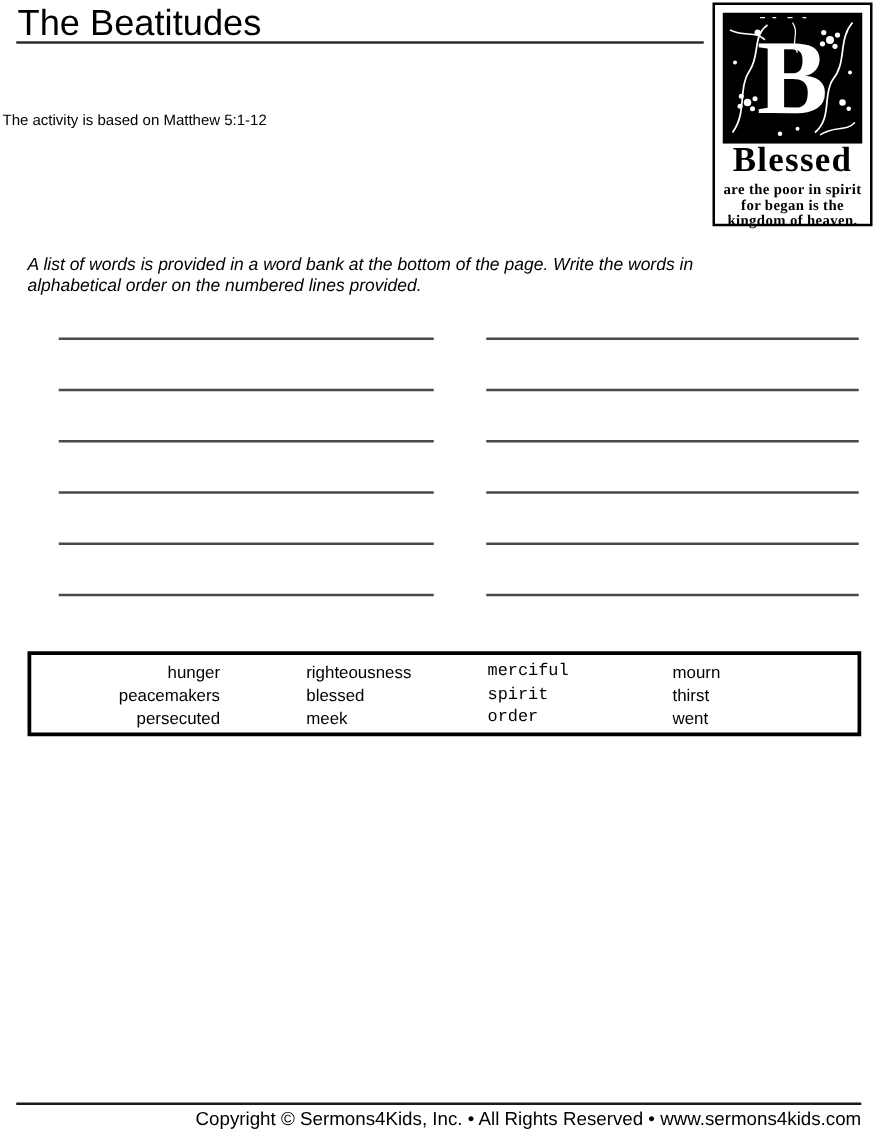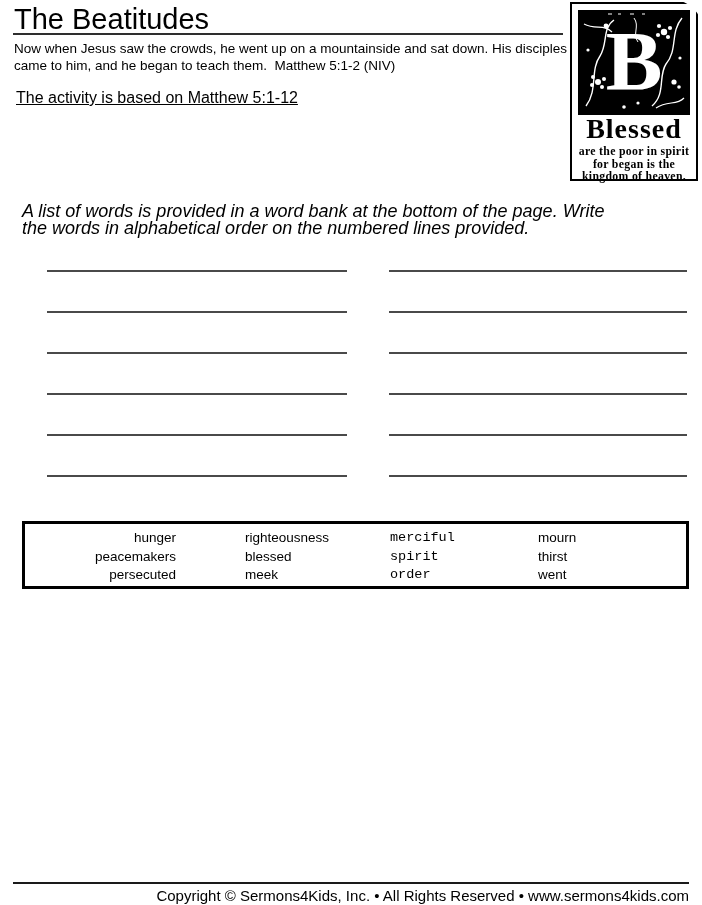--- a/index.html
+++ b/index.html
@@ -1,44 +1,44 @@
 <!DOCTYPE html>
 <html><head>
 <meta charset="utf-8">
 <style>
   html,body { margin:0; padding:0; background:#fff; }
   .page {
     position:relative; width:702px; height:905px; background:#ffffff;
-    font-family:"Liberation Sans", sans-serif; color:#000; overflow:hidden;border-radius:29px;
+    font-family:"Liberation Sans", sans-serif; color:#000; overflow:hidden;
   }
 
   
   .title { position:absolute; left:14px; top:3px; font-size:29px; font-weight:400; letter-spacing:0; }
   .title-rule { position:absolute; left:13px; top:33px; width:550px; height:2px; background:#2e2e2e; }
   .intro { position:absolute; left:14px; top:41px; width:560px; font-size:13.5px; line-height:16.5px; white-space:pre-wrap; }
-  .activity-note { position:absolute; left:16px; top:89px; font-size:16px;text-decoration:underline; }
+  .activity-note { position:absolute; left:2px; top:89px; font-size:12px; }
 
   
   .blessed-card {
     position:absolute; left:570px; top:2px; width:128px; height:179px;
     border:2px solid #000; box-sizing:border-box; background:#fff;
   }
   .card-square { position:absolute; left:6px; top:6px; width:112px; height:105px; }
   .card-word {
     position:absolute; left:0; top:109px; width:100%; text-align:center;
     font-family:"Liberation Serif", serif; font-size:28px; font-weight:700; letter-spacing:1px;
   }
   .card-caption {
     position:absolute; left:0; top:141px; width:100%; text-align:center;
     font-family:"Liberation Serif", serif; font-size:11.8px; font-weight:700; line-height:12.6px;
     letter-spacing:0.3px;
   }
 
   
-  .instructions { position:absolute; left:22px; top:203px; width:600px; font-style:italic; font-size:18px; line-height:17px; }
+  .instructions { position:absolute; left:22px; top:203px; width:600px; font-style:italic; font-size:14px; line-height:17px; }
 
   
   .lines-col { position:absolute; top:270px; }
   .lines-col-left  { left:47px;  width:300px; }
   .lines-col-right { left:389px; width:298px; }
   .blank-line { height:2px; background:#4a4a4a; margin-bottom:39px; }
 
   
   .word-bank {
     position:absolute; left:22px; top:521px; width:667px; height:68px;
@@ -54,21 +54,20 @@
   .footer-rule { position:absolute; left:13px; top:882px; width:676px; height:1.5px; background:#1a1a1a; }
   .footer-text { position:absolute; left:13px; top:887px; width:676px; text-align:right; font-size:15px; }
 </style>
 </head>
 <body>
 
 <div class="page">
 
   <h1 class="title" style="margin:0;">The Beatitudes</h1>
   <div class="title-rule"></div>
-  <p class="intro" style="margin:0;">Now when Jesus saw the crowds, he went up on a mountainside and sat down. His disciples came to him, and he began to teach them.  Matthew 5:1-2 (NIV)</p>
   <p class="activity-note" style="margin:0;">The activity is based on Matthew 5:1-12</p>
 
   <div class="blessed-card">
     <svg class="card-square" viewBox="0 0 112 105" xmlns="http://www.w3.org/2000/svg" aria-hidden="true">
       <rect x="0" y="0" width="112" height="105" fill="#000"></rect>
 
       <path d="M8,96 C20,80 12,60 22,46 C30,34 24,18 36,10" stroke="#fff" stroke-width="1.4" fill="none"></path>
       <path d="M104,8 C92,22 100,40 88,54 C80,66 88,84 74,96" stroke="#fff" stroke-width="1.4" fill="none"></path>
       <path d="M6,14 C18,20 26,14 34,22" stroke="#fff" stroke-width="1.2" fill="none"></path>
       <path d="M78,98 C90,90 98,96 106,88" stroke="#fff" stroke-width="1.2" fill="none"></path>

